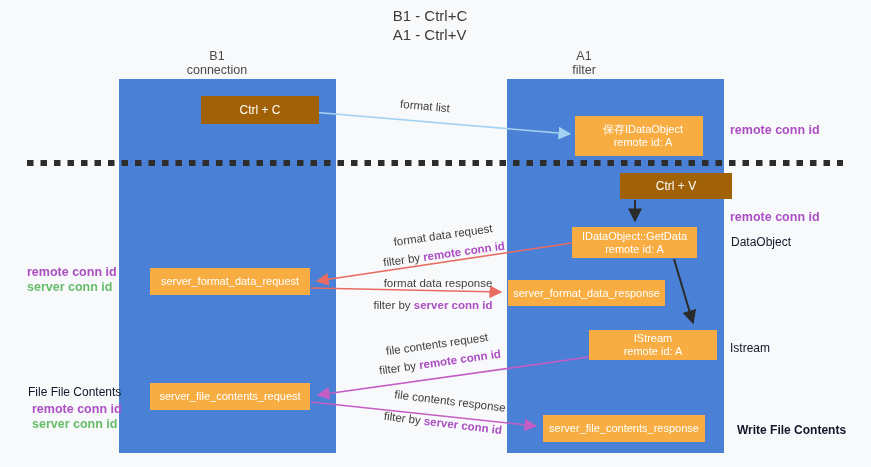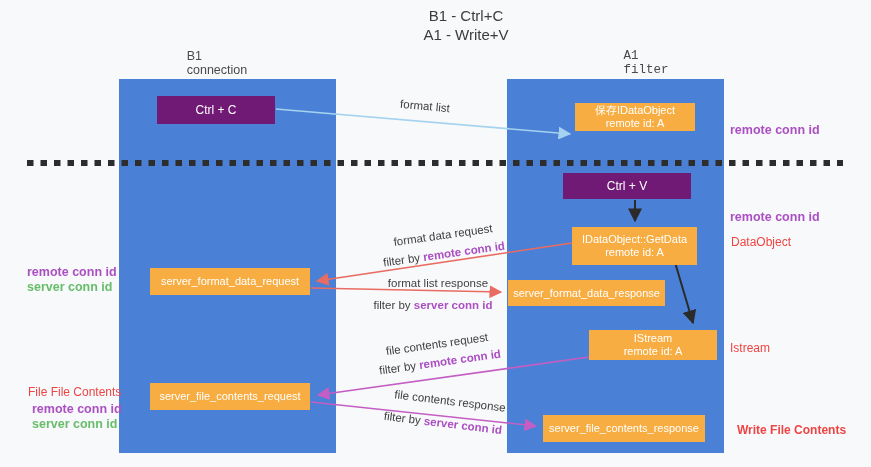--- a/index.html
+++ b/index.html
@@ -1,49 +1,49 @@
 <!DOCTYPE html>
 <html><head>
 <meta charset="utf-8">
 <style>
   html,body{margin:0;padding:0;}
   body{background:#f0f1f2;font-family:"Liberation Sans",sans-serif;}
   #stage{position:relative;width:871px;height:467px;background:#f8f9fa;overflow:hidden;}
   .lane{position:absolute;top:79px;width:217px;height:374px;background:#4a80d5;}
-  .lane-header{position:absolute;top:49px;text-align:left;color:#4a4a4a;font-size:12.5px;line-height:14px;transform:translateX(-50%);white-space:nowrap;}
-  .title{position:absolute;top:7px;left:430px;transform:translateX(-50%);text-align:center;color:#3c3c3c;font-size:15px;line-height:18.5px;white-space:nowrap;margin-left:36px;}
+  .lane-header{position:absolute;top:49px;text-align:center;color:#4a4a4a;font-size:12.5px;line-height:14px;transform:translateX(-50%);white-space:nowrap;}
+  .title{position:absolute;top:7px;left:430px;transform:translateX(-50%);text-align:left;color:#3c3c3c;font-size:15px;line-height:18.5px;white-space:nowrap;}
   .node{position:absolute;display:flex;flex-direction:column;align-items:center;justify-content:center;color:#ffffff;text-align:center;white-space:nowrap;}
   .node.orange{background:#f8ad42;font-size:11px;line-height:13px;}
-  .node.green{background:#701a75;font-size:12px;}
+  .node.green{background:#a16207;font-size:12px;margin-left:44px;}
   .edge-label{position:absolute;white-space:nowrap;color:#3f3f3f;font-size:11.5px;transform-origin:center;}
   .rot-n8{transform:translate(-50%,-50%) rotate(-8deg);}
   .rot-0{transform:translate(-50%,-50%);}
   .rot-p7{transform:translate(-50%,-50%) rotate(7deg);}
   .rot-p5{transform:translate(-50%,-50%) rotate(5deg);}
   .purple{color:#ab4fc3;font-weight:bold;}
-  .anno{position:absolute;white-space:nowrap;font-size:12px;color:#ef4444;transform:translateY(-50%);}
+  .anno{position:absolute;white-space:nowrap;font-size:12px;color:#0f172a;transform:translateY(-50%);}
   .anno.bold-purple{font-weight:bold;color:#ab4fc3;font-size:12.5px;}
   .anno.bold-green{font-weight:bold;color:#67bd6a;font-size:12.5px;}
   svg.overlay{position:absolute;left:0;top:0;pointer-events:none;}
 </style>
 </head>
 <body>
 
 <div id="stage">
 
   <div class="title">
     <div>B1 - Ctrl+C</div>
-    <div>A1 - Write+V</div>
+    <div>A1 - Ctrl+V</div>
   </div>
 
   <div class="lane-header" style="left:217px;">
     <div>B1</div>
     <div>connection</div>
   </div>
-  <div class="lane-header" style="left:646px;font-family:Liberation Mono, monospace;">
+  <div class="lane-header" style="left:584px;">
     <div>A1</div>
     <div>filter</div>
   </div>
 
   <div class="lane" style="left:119px;"></div>
   <div class="lane" style="left:507px;"></div>
 
   <svg class="overlay" width="871" height="467" viewBox="0 0 871 467">
     <defs>
       <marker id="m-blue" viewBox="0 0 10 10" refX="9" refY="5" markerWidth="8" markerHeight="8" orient="auto">
@@ -74,30 +74,30 @@
 
     <line x1="589" y1="357" x2="318" y2="395" stroke="#c45ec4" stroke-width="1.6" marker-end="url(#m-magenta)"></line>
 
     <line x1="311" y1="402" x2="536" y2="426" stroke="#c45ec4" stroke-width="1.6" marker-end="url(#m-magenta)"></line>
   </svg>
 
   <div class="node green" style="left:157px;top:96px;width:118px;height:28px;">
     <span>Ctrl + C</span>
   </div>
 
-  <div class="node orange" style="left:575px;top:103px;width:120px;height:28px;">
+  <div class="node orange" style="left:575px;top:116px;width:120px;height:40px;padding-left:8px;">
     <span>保存IDataObject</span>
     <span>remote id: A</span>
   </div>
 
-  <div class="node green" style="left:563px;top:173px;width:128px;height:26px;">
+  <div class="node green" style="left:576px;top:173px;width:112px;height:26px;">
     <span>Ctrl + V</span>
   </div>
 
-  <div class="node orange" style="left:572px;top:227px;width:125px;height:38px;">
+  <div class="node orange" style="left:572px;top:227px;width:125px;height:31px;">
     <span>IDataObject::GetData</span>
     <span>remote id: A</span>
   </div>
 
   <div class="node orange" style="left:508px;top:280px;width:157px;height:26px;">
     <span>server_format_data_response</span>
   </div>
 
   <div class="node orange" style="left:150px;top:268px;width:160px;height:27px;">
     <span>server_format_data_request</span>
@@ -116,21 +116,21 @@
     <span>server_file_contents_request</span>
   </div>
 
   <div class="edge-label rot-p5" style="left:425px;top:106px;">format list</div>
 
   <div class="edge-label rot-n8" style="left:443px;top:235px;">format data request</div>
   <div class="edge-label rot-n8" style="left:444px;top:254px;">
     <span>filter by </span><span class="purple">remote conn id</span>
   </div>
 
-  <div class="edge-label rot-0" style="left:438px;top:283px;">format list response</div>
+  <div class="edge-label rot-0" style="left:438px;top:283px;">format data response</div>
   <div class="edge-label rot-0" style="left:433px;top:305px;">
     <span>filter by </span><span class="purple">server conn id</span>
   </div>
 
   <div class="edge-label rot-n8" style="left:437px;top:344px;">file contents request</div>
   <div class="edge-label rot-n8" style="left:440px;top:362px;">
     <span>filter by </span><span class="purple">remote conn id</span>
   </div>
 
   <div class="edge-label rot-p7" style="left:450px;top:401px;">file contents response</div>

